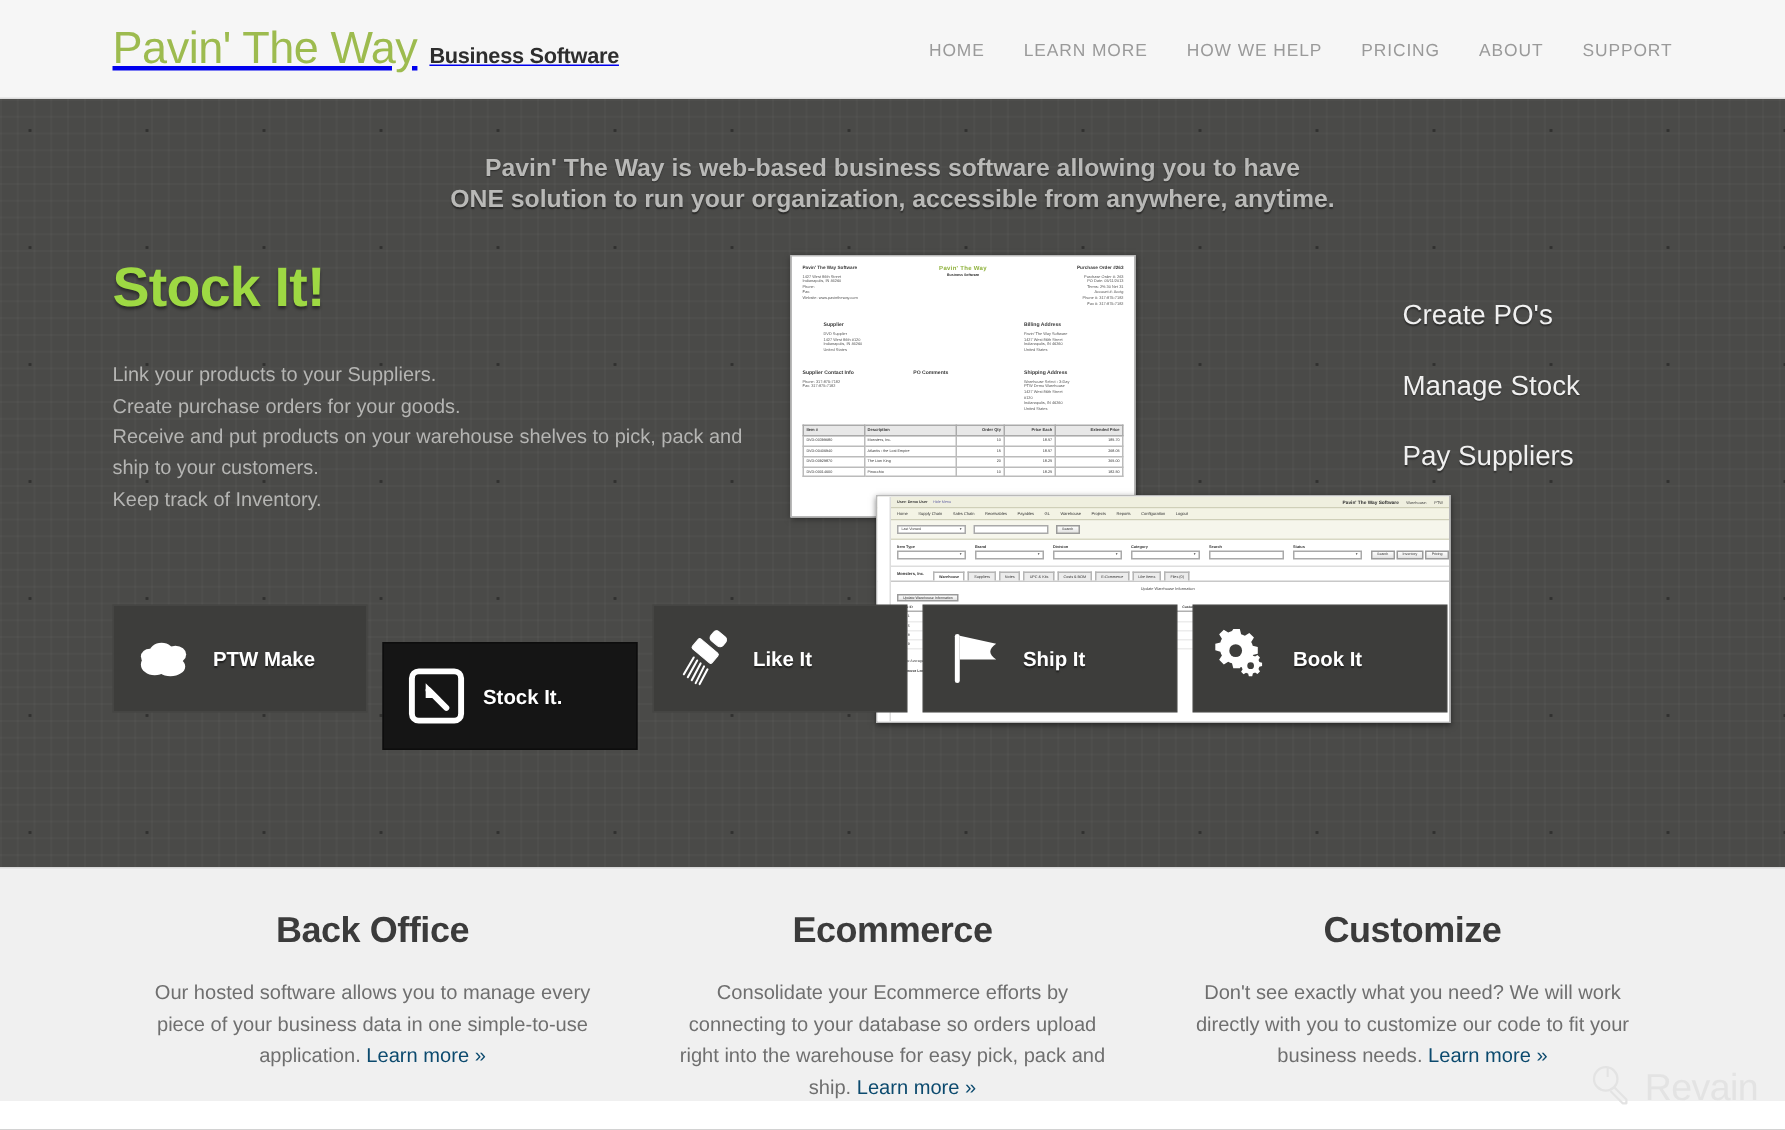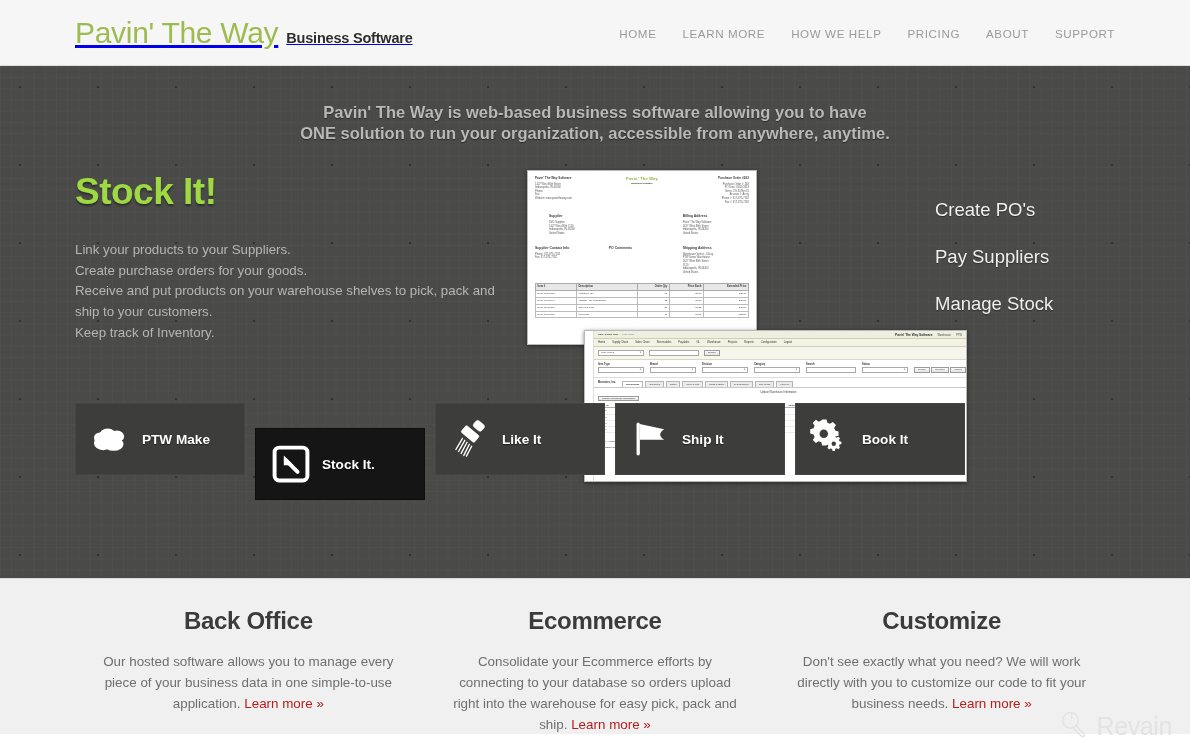--- a/index.html
+++ b/index.html
@@ -241,21 +241,21 @@
   .features-inner {
     width: 1040px; margin: 0 auto; display: flex; padding-top: 28px;
   }
   .feat { width: 33.333%; padding: 0 26px; text-align: center; }
   .feat-title {
     font-size: 24px; color: #3b3b3b; font-weight: bold; letter-spacing: -0.3px;
     margin-bottom: 16px;
   }
   .feat-body { font-size: 13.4px; line-height: 21px; color: #6f6f6f; }
   .feat-link {
-    color: #b91c1c; text-decoration: none; font-size: 13.4px;
+    color: #0c4a6e; text-decoration: none; font-size: 13.4px;
   }
 
   
   .watermark {
     position: absolute; right: 18px; bottom: 10px;
     display: flex; align-items: center; gap: 9px;
     opacity: 1; pointer-events: none;
   }
   .wm-text { font-size: 25px; color: #e3e3e3; letter-spacing: -0.4px; }
   .page { position: relative; width: 1190px; height: 753px; }
@@ -638,22 +638,22 @@
                 <div style="margin-top:1px;color:#777;">
                   <span>of 1</span>
                 </div>
               </div>
             </div>
           </div>
         </div>
 
         <div class="benefits">
           <div class="benefit">Create PO's</div>
+          <div class="benefit">Manage Stock</div>
           <div class="benefit">Pay Suppliers</div>
-          <div class="benefit">Manage Stock</div>
         </div>
 
         <div class="prod-tabs">
 
           <div class="prod-tab">
             <span class="ico">
               <svg viewBox="0 0 64 64" width="42" height="42" aria-hidden="true">
                 <g fill="#ffffff">
                   <ellipse cx="20" cy="38" rx="14" ry="11"></ellipse>
                   <ellipse cx="36" cy="40" rx="15" ry="10"></ellipse>

